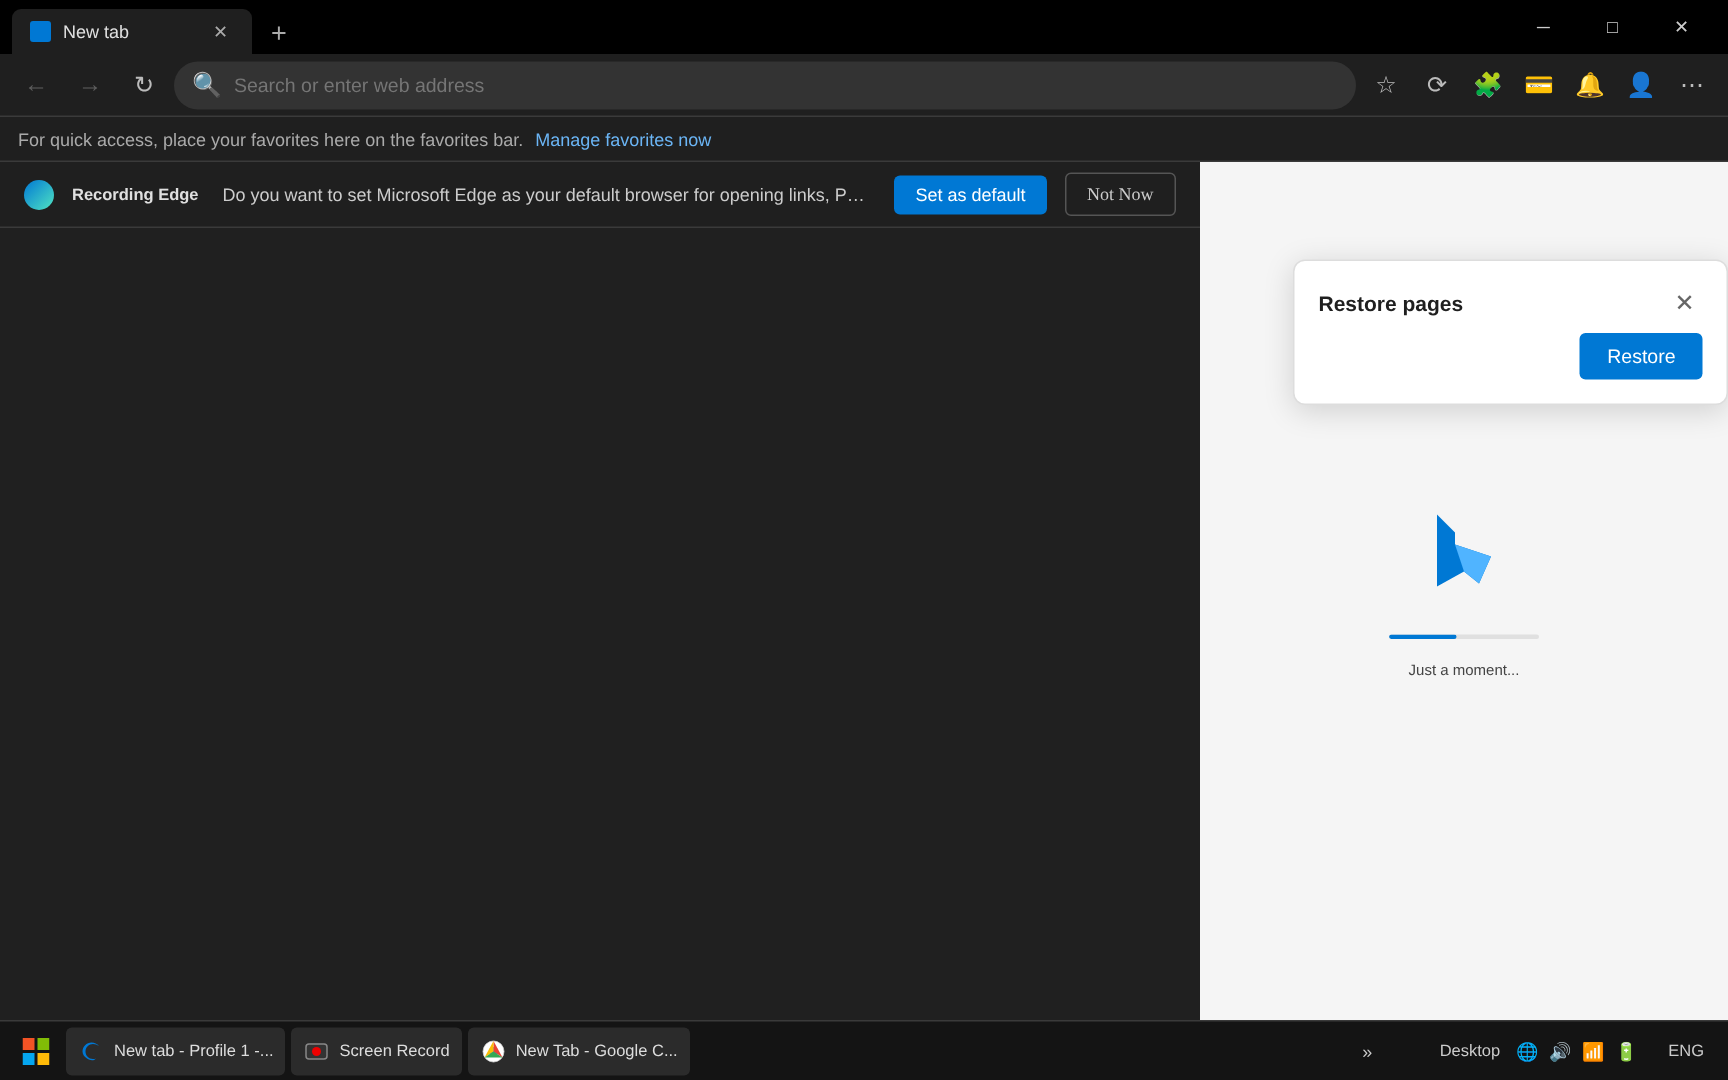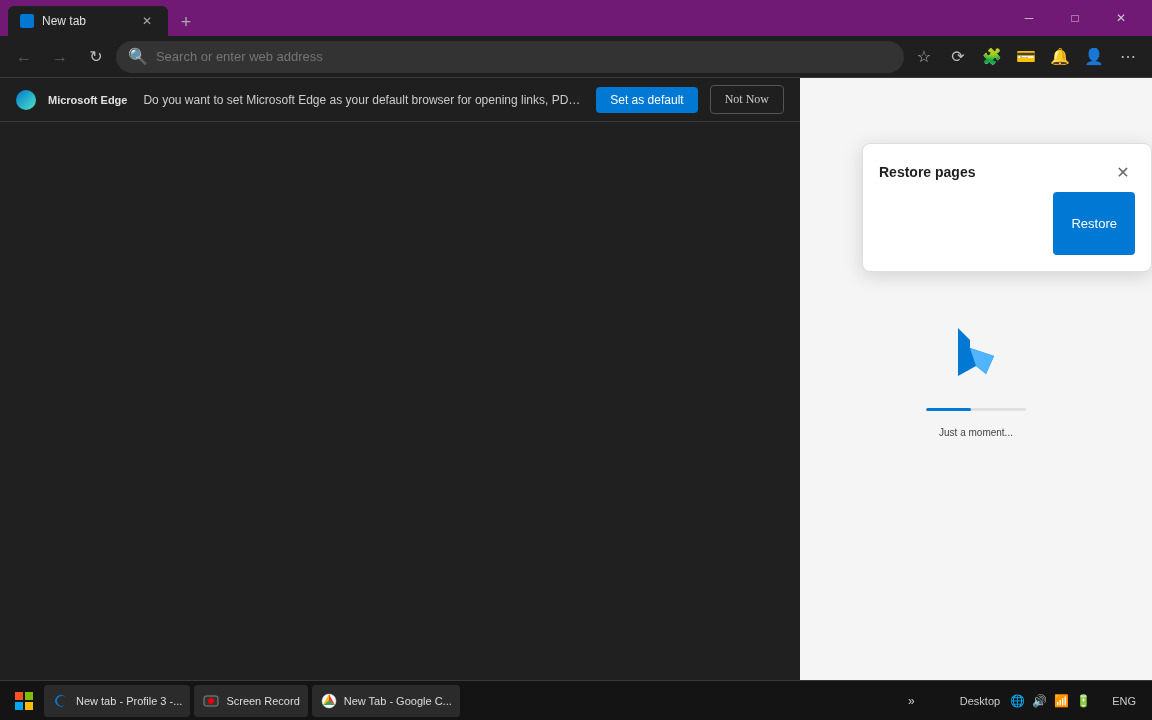--- a/index.html
+++ b/index.html
@@ -3,21 +3,21 @@
   <meta charset="utf-8">
   <style>
     * { margin: 0; padding: 0; box-sizing: border-box; }
     body { width: 1152px; height: 720px; overflow: hidden; font-family: 'Segoe UI', Arial, sans-serif; background: #202020; }
 
     
     .browser-frame { width: 100%; height: 100%; display: flex; flex-direction: column; }
 
     
     .title-bar {
-      background: #701a75;
+      background: #000000;
       height: 36px;
       display: flex;
       align-items: center;
       padding: 0 8px;
       flex-shrink: 0;
     }
     .tab-area { display: flex; align-items: flex-end; height: 100%; padding-top: 6px; }
     .tab {
       background: #3c3c3c;
       border-radius: 6px 6px 0 0;
@@ -196,21 +196,21 @@
       justify-content: space-between;
       margin-bottom: 8px;
     }
     .restore-title { font-size: 14px; font-weight: 600; color: #1f1f1f; }
     .restore-close-btn { width: 24px; height: 24px; display: flex; align-items: center; justify-content: center; cursor: pointer; color: #666; border-radius: 3px; font-size: 16px; }
     .restore-msg { font-size: 13px; color: #444; margin-bottom: 16px; }
     .restore-btn {
       background: #0078d4;
       color: white;
       border: none;
-      padding: 24px 18px;
+      padding: 8px 18px;
       border-radius: 4px;
       font-size: 13px;
       cursor: pointer;
       float: right;
     }
 
     
     .bing-loading {
       display: flex;
       flex-direction: column;
@@ -309,29 +309,33 @@
       <div class="toolbar-icon-btn">☆</div>
       <div class="toolbar-icon-btn">⟳</div>
       <div class="toolbar-icon-btn">🧩</div>
       <div class="toolbar-icon-btn">💳</div>
       <div class="toolbar-icon-btn">🔔</div>
       <div class="toolbar-icon-btn">👤</div>
       <div class="toolbar-icon-btn">⋯</div>
     </div>
   </div>
 
+  <div class="favorites-bar">
+    <span class="fav-text">For quick access, place your favorites here on the favorites bar.</span>
+    <a class="fav-link">Manage favorites now</a>
+  </div>
 
   <div class="content-area">
 
     <div class="main-content">
 
       <div class="edge-promo">
         <div class="edge-logo"></div>
         <div style="display:flex; flex-direction:column; flex:0 0 auto; margin-right:4px;">
-          <span style="font-size:11px; font-weight:600; color:#e0e0e0;">Microsoft Edge</span>
+          <span style="font-size:11px; font-weight:600; color:#e0e0e0;">Recording Edge</span>
         </div>
         <span class="edge-promo-text">Do you want to set Microsoft Edge as your default browser for opening links, PDFs, images, and m...</span>
         <button class="btn-set-default">Set as default</button>
         <button class="btn-not-now">Not Now</button>
       </div>
 
       <div class="new-tab-page">
         <div class="bg-image"></div>
 
         <div class="scroll-indicator">
@@ -377,21 +381,21 @@
         <rect x="10" y="10" width="8" height="8" fill="#ffba08"></rect>
       </svg>
     </div>
 
     <div class="taskbar-item">
       <div class="taskbar-icon">
         <svg width="16" height="16" viewBox="0 0 16 16">
             <path d="M2 8C2 4.7 4.7 2 8 2c2 0 3.8.9 5 2.4C11.7 3.5 10.4 3 9 3c-2.8 0-5 2.2-5 5s2.2 5 5 5c.7 0 1.4-.1 2-.4C9.4 14.5 7 14 5 12.7 3.2 11.5 2 9.9 2 8z" fill="#0078d4"></path>
           </svg>
       </div>
-      <span>New tab - Profile 3 -...</span>
+      <span>New tab - Profile 1 -...</span>
     </div>
 
     <div class="taskbar-item">
       <div class="taskbar-icon">
         <svg width="16" height="16" viewBox="0 0 16 16">
             <rect x="1" y="3" width="14" height="10" rx="2" fill="#333" stroke="#888" stroke-width="1"></rect>
             <circle cx="8" cy="8" r="3" fill="#e00"></circle>
           </svg>
       </div>
       <span>Screen Record</span>

